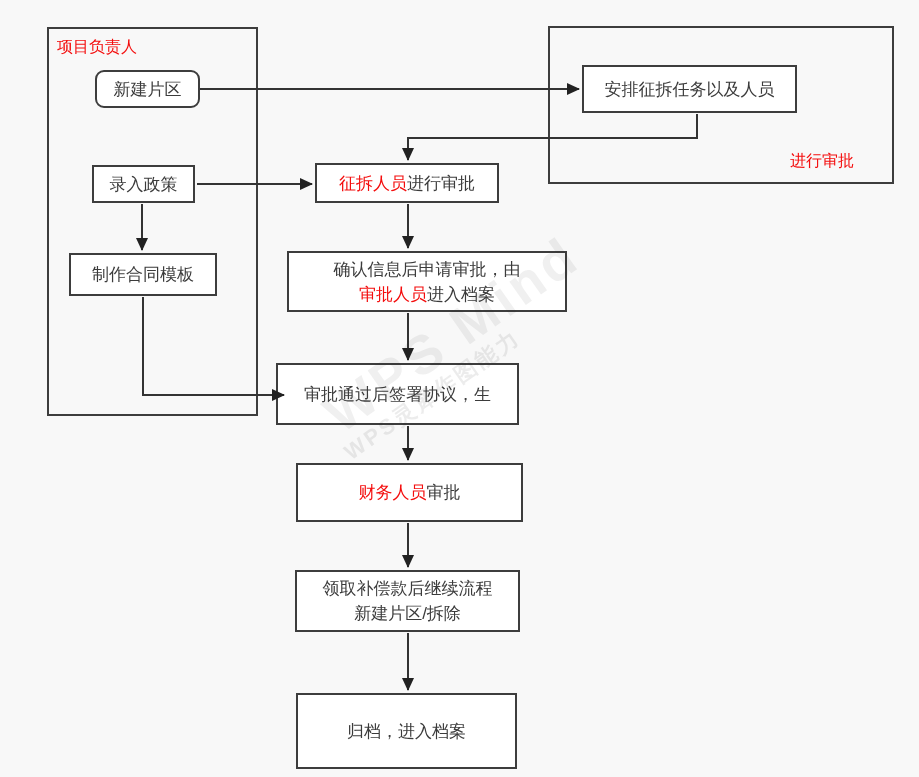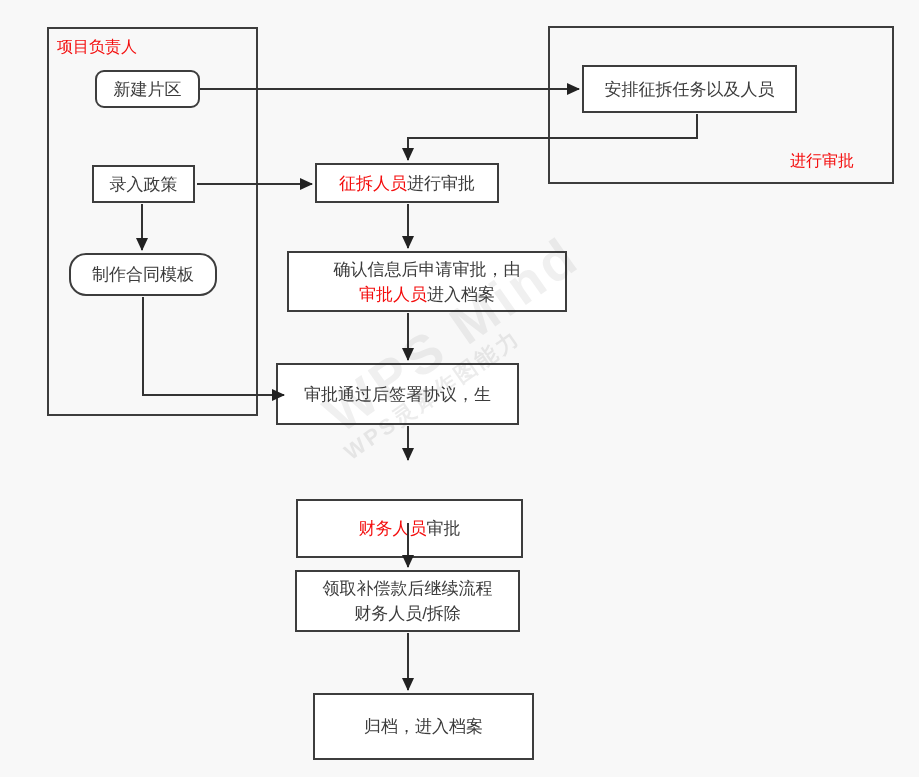--- a/index.html
+++ b/index.html
@@ -115,21 +115,21 @@
   </div>
 
   <div class="node" style="left:92px;top:165px;width:103px;height:38px;">
     <span>录入政策</span>
   </div>
 
   <div class="node rounded" style="left:95px;top:70px;width:105px;height:38px;">
     <span>新建片区</span>
   </div>
 
-  <div class="node" style="left:69px;top:253px;width:148px;height:43px;border-radius:17px;">
+  <div class="node" style="left:69px;top:253px;width:148px;height:43px;">
     <span>制作合同模板</span>
   </div>
 
   <div class="node" style="left:582px;top:65px;width:215px;height:48px;">
     <span>安排征拆任务以及人员</span>
   </div>
 
   <div class="node" style="left:315px;top:163px;width:184px;height:40px;">
     <span><span class="red">征拆人员</span><span>进行审批</span></span>
   </div>
@@ -140,31 +140,31 @@
       <span class="line"><span class="red">审批人员</span><span>进入档案</span></span>
     </span>
   </div>
 
   <div class="node" style="left:276px;top:363px;width:243px;height:62px;">
     <span>
       <span class="line">审批通过后签署协议，生</span>
     </span>
   </div>
 
-  <div class="node" style="left:296px;top:463px;width:227px;height:59px;margin-top:36px;">
+  <div class="node" style="left:296px;top:463px;width:227px;height:59px;">
     <span><span class="red">财务人员</span><span>审批</span></span>
   </div>
 
   <div class="node" style="left:295px;top:570px;width:225px;height:62px;">
     <span>
       <span class="line">领取补偿款后继续流程</span>
-      <span class="line">财务人员/拆除</span>
+      <span class="line">新建片区/拆除</span>
     </span>
   </div>
 
-  <div class="node" style="left:313px;top:693px;width:221px;height:67px;">
+  <div class="node" style="left:296px;top:693px;width:221px;height:76px;">
     <span>归档，进入档案</span>
   </div>
 
   <div class="watermark large">WPS Mind</div>
   <div class="watermark small">WPS灵犀作图能力</div>
 
 </div>
 
 </body></html>

